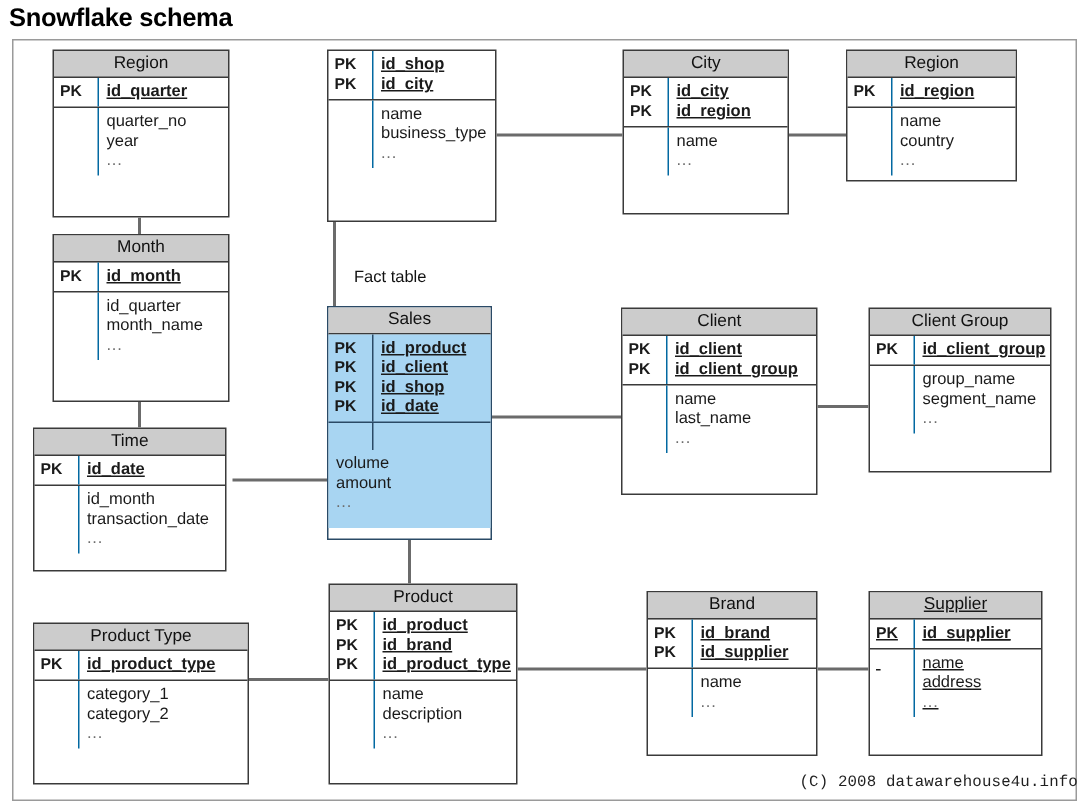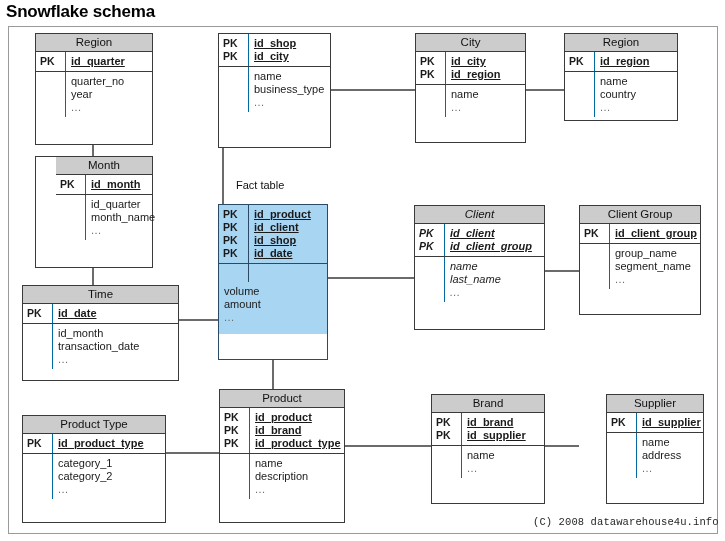--- a/index.html
+++ b/index.html
@@ -183,41 +183,41 @@
     <div class="section attrs">
       <div class="keycol">&nbsp;</div>
       <div class="fieldcol">
         <div class="attr">quarter_no</div>
         <div class="attr">year</div>
         <div class="attr dots">...</div>
       </div>
     </div>
   </div>
 
-  <div class="entity" style="left:35px; top:156px; width:118px; height:112px;padding-left:20px;">
+  <div class="entity" style="left:35px; top:156px; width:118px; height:112px;">
     <div class="hdr">Month</div>
     <div class="section keys">
       <div class="keycol">
         <div class="pk">PK</div>
       </div>
       <div class="fieldcol">
         <div class="keyfield">id_month</div>
       </div>
     </div>
     <div class="section attrs">
       <div class="keycol">&nbsp;</div>
       <div class="fieldcol">
         <div class="attr">id_quarter</div>
         <div class="attr">month_name</div>
         <div class="attr dots">...</div>
       </div>
     </div>
   </div>
 
-  <div class="entity" style="left:22px; top:285px; width:157px; height:96px;">
+  <div class="entity" style="left:22px; top:285px; width:129px; height:96px;">
     <div class="hdr">Time</div>
     <div class="section keys">
       <div class="keycol">
         <div class="pk">PK</div>
       </div>
       <div class="fieldcol">
         <div class="keyfield">id_date</div>
       </div>
     </div>
     <div class="section attrs">
@@ -286,20 +286,21 @@
       <div class="keycol">&nbsp;</div>
       <div class="fieldcol">
         <div class="attr">name</div>
         <div class="attr">country</div>
         <div class="attr dots">...</div>
       </div>
     </div>
   </div>
 
   <div class="entity fact" style="left:218px; top:204px; width:110px; height:156px;">
+    <div class="hdr">Sales</div>
     <div class="section keys">
       <div class="keycol">
         <div class="pk">PK</div>
         <div class="pk">PK</div>
         <div class="pk">PK</div>
         <div class="pk">PK</div>
       </div>
       <div class="fieldcol">
         <div class="keyfield">id_product</div>
         <div class="keyfield">id_client</div>
@@ -310,21 +311,21 @@
     <div class="section attrs" style="height:70px;flex-direction:column;">
       <div class="keycol">&nbsp;</div>
       <div class="fieldcol">
         <div class="attr">volume</div>
         <div class="attr">amount</div>
         <div class="attr dots">...</div>
       </div>
     </div>
   </div>
 
-  <div class="entity" style="left:414px; top:205px; width:131px; height:125px;font-style:italic;">
+  <div class="entity" style="left:414px; top:205px; width:131px; height:125px;">
     <div class="hdr">Client</div>
     <div class="section keys">
       <div class="keycol">
         <div class="pk">PK</div>
         <div class="pk">PK</div>
       </div>
       <div class="fieldcol">
         <div class="keyfield">id_client</div>
         <div class="keyfield">id_client_group</div>
       </div>
@@ -417,21 +418,21 @@
     </div>
     <div class="section attrs">
       <div class="keycol">&nbsp;</div>
       <div class="fieldcol">
         <div class="attr">name</div>
         <div class="attr dots">...</div>
       </div>
     </div>
   </div>
 
-  <div class="entity" style="left:606px; top:394px; width:98px; height:110px;">
+  <div class="entity" style="left:579px; top:394px; width:116px; height:110px;text-decoration:underline;">
     <div class="hdr">Supplier</div>
     <div class="section keys">
       <div class="keycol">
         <div class="pk">PK</div>
       </div>
       <div class="fieldcol">
         <div class="keyfield">id_supplier</div>
       </div>
     </div>
     <div class="section attrs">

